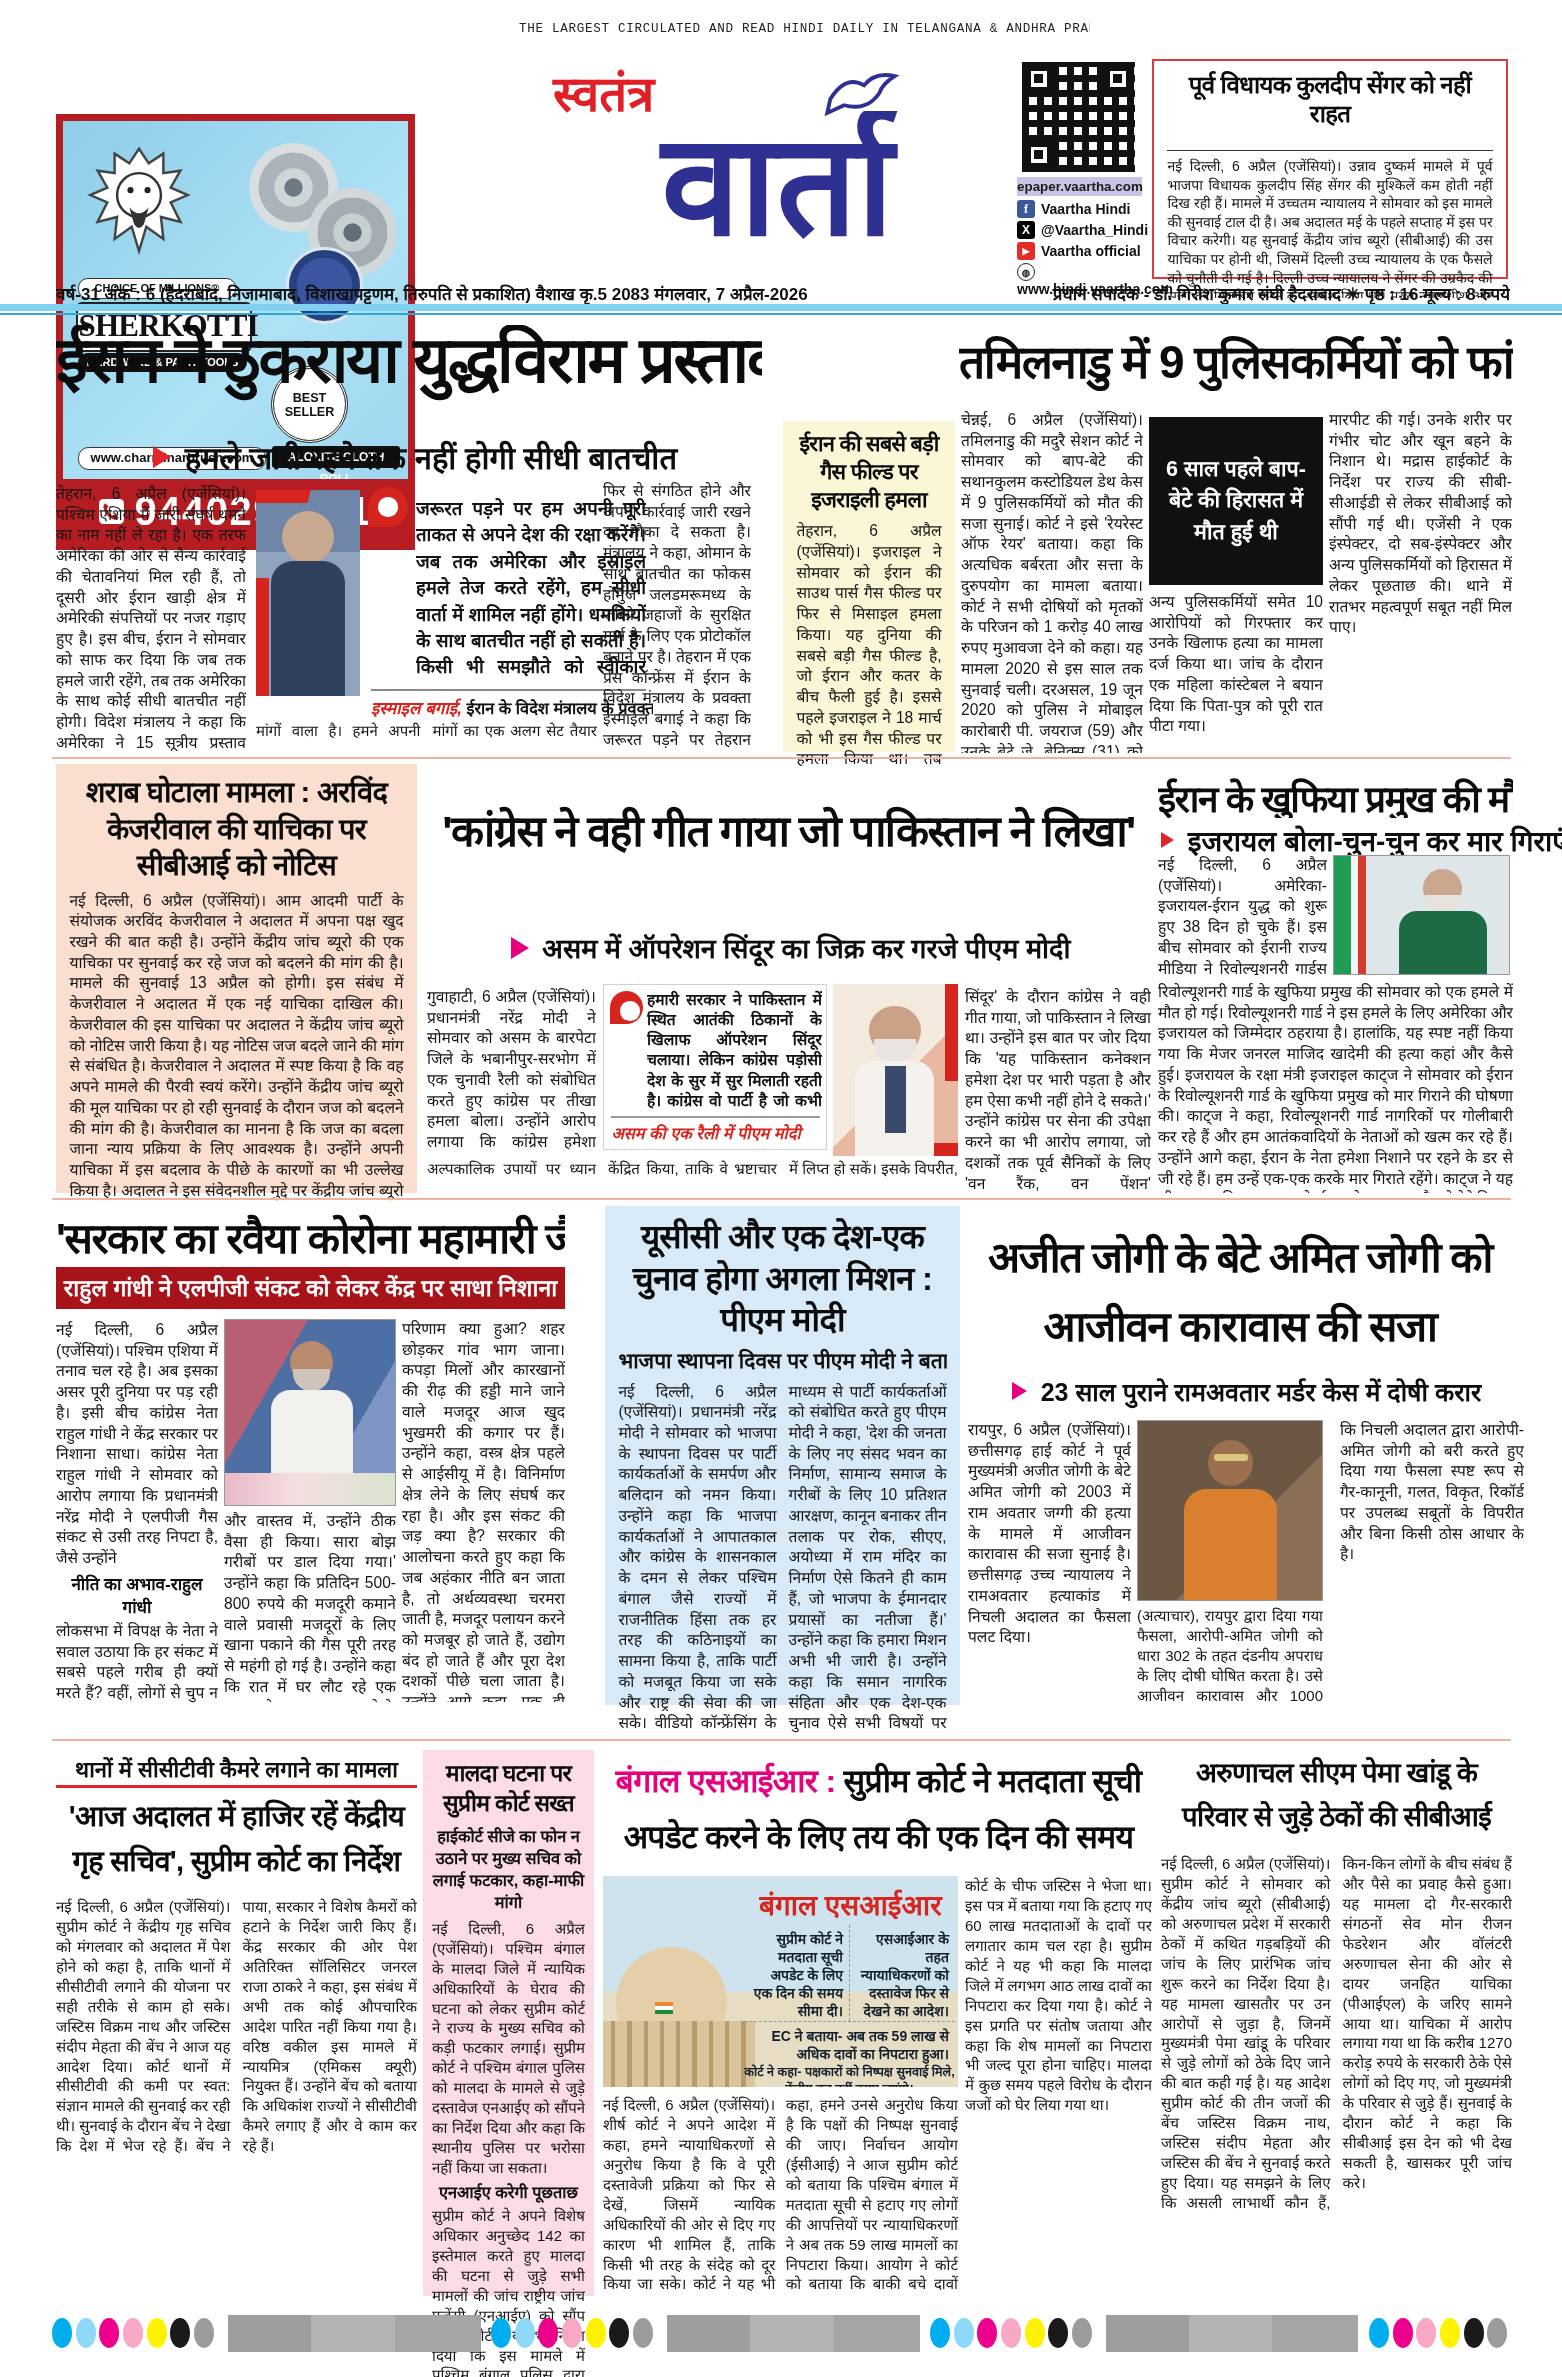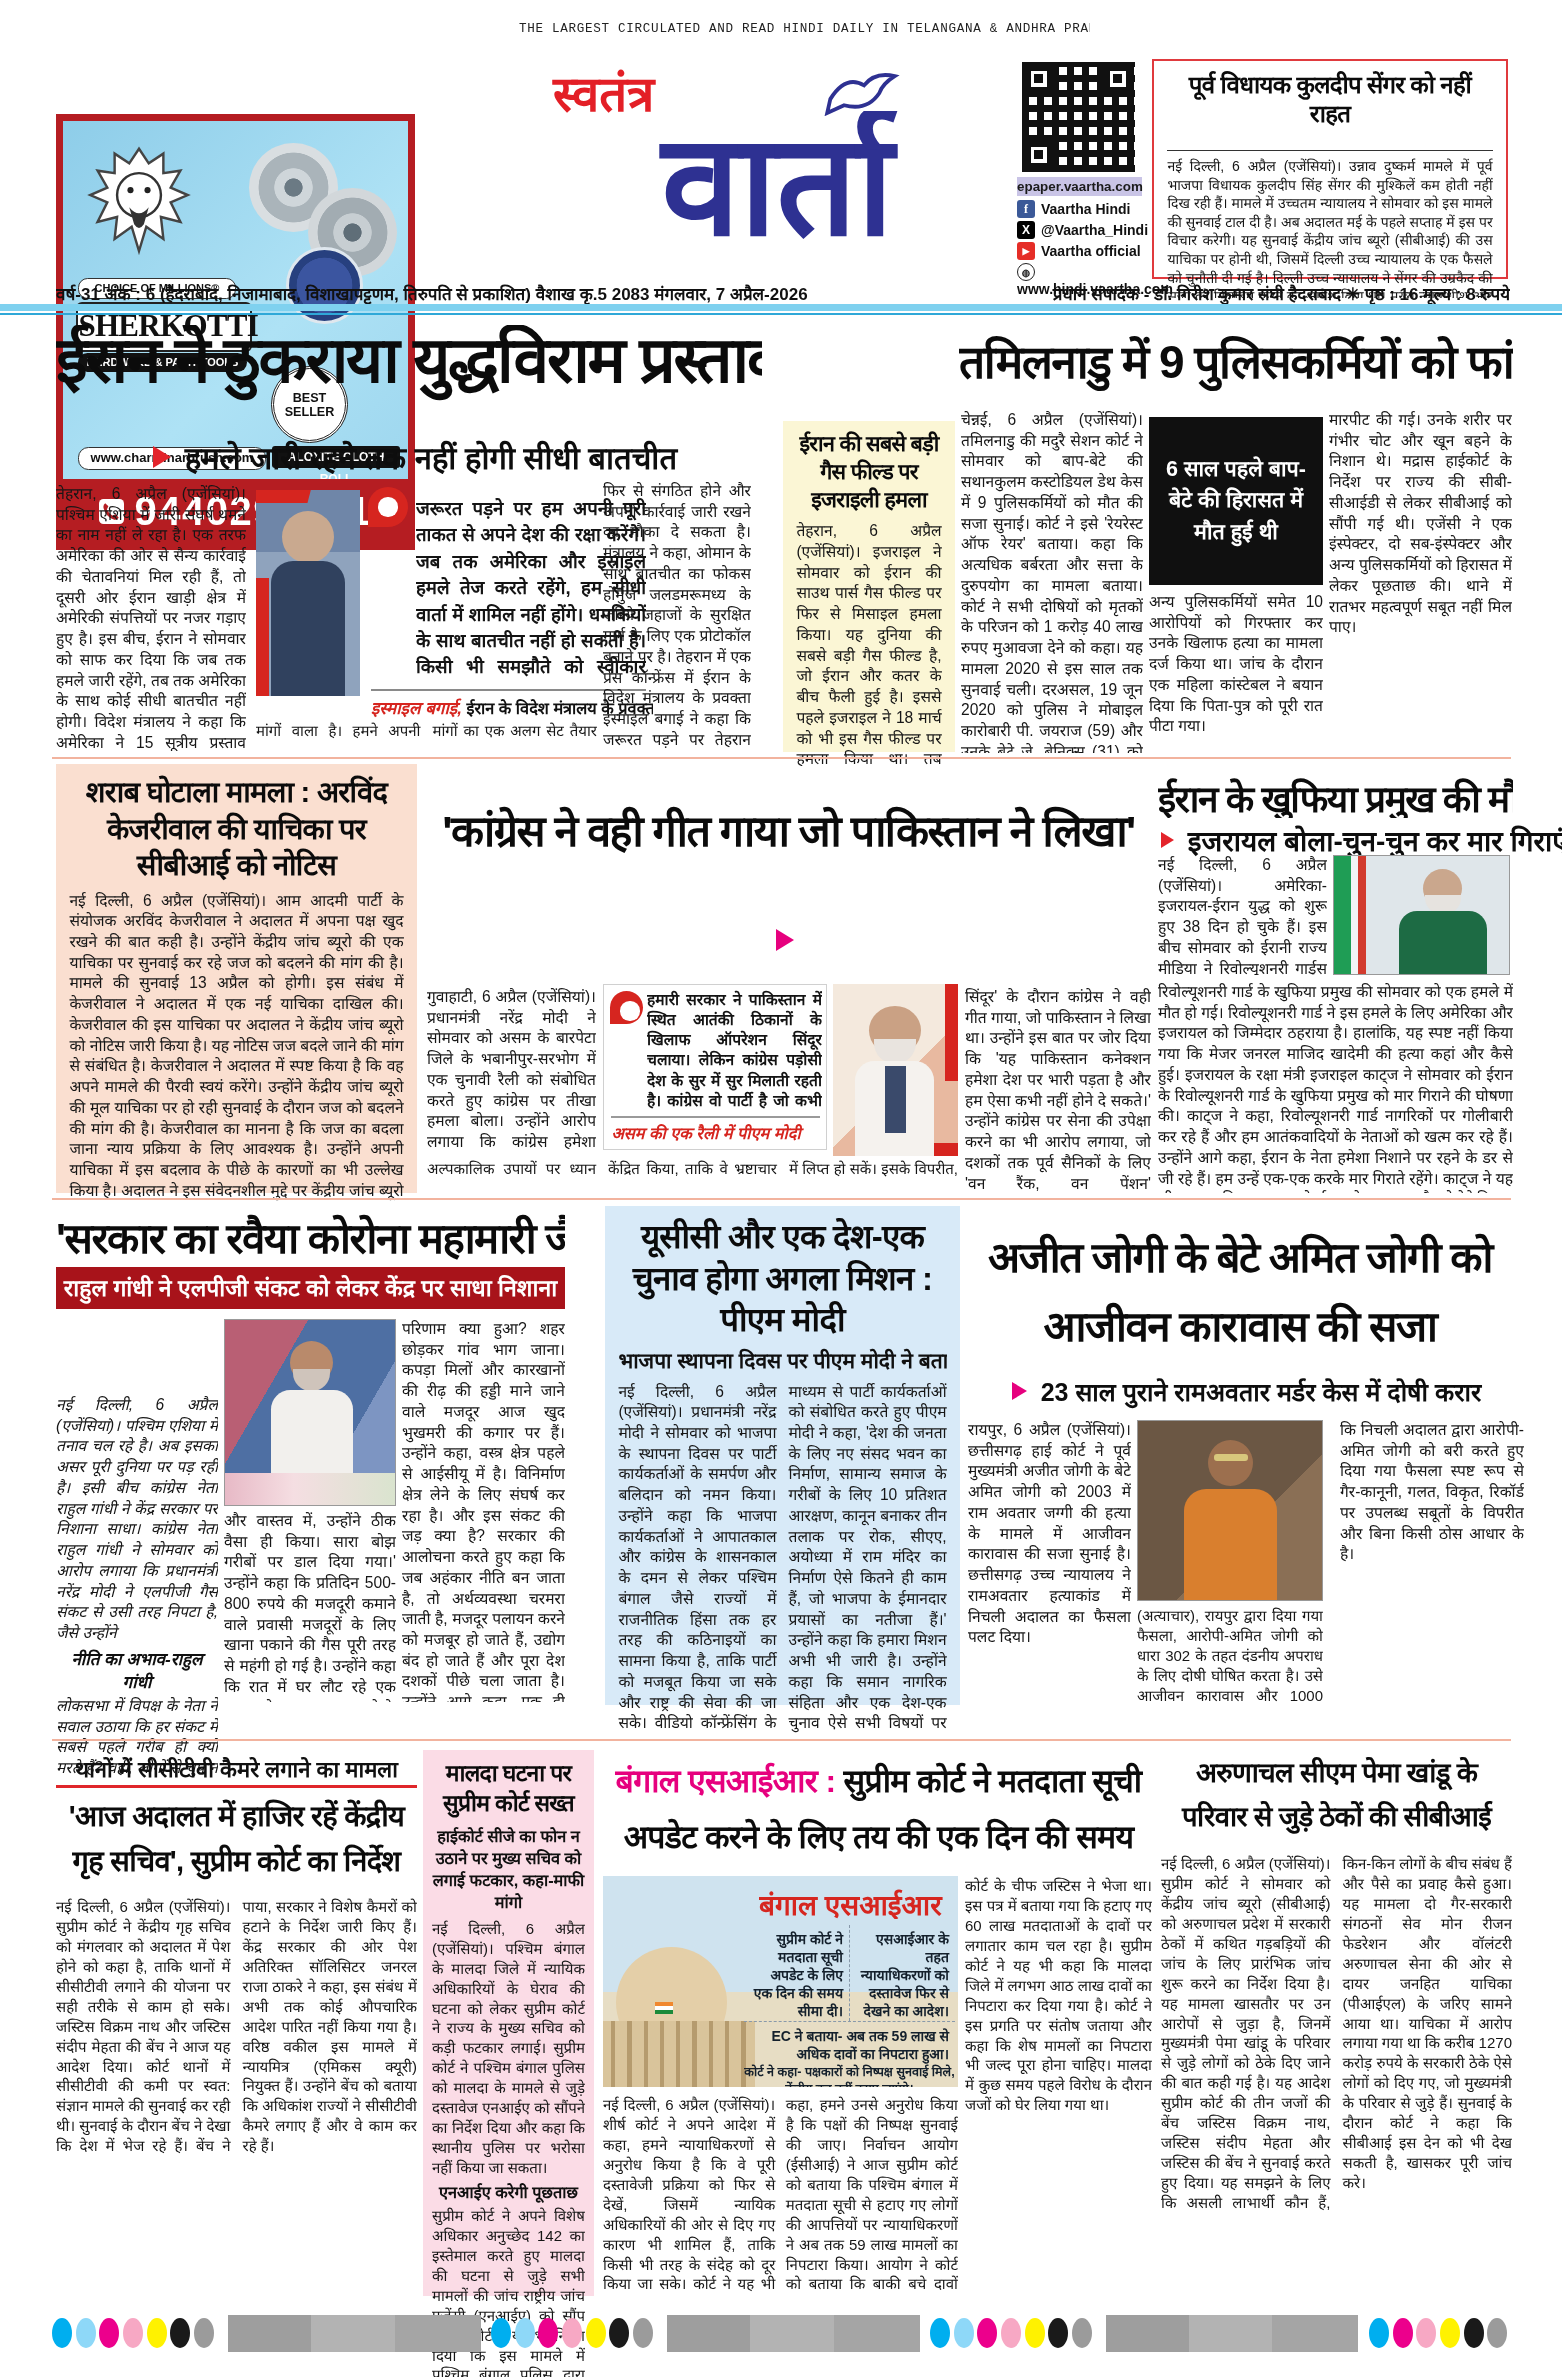--- a/index.html
+++ b/index.html
@@ -149,20 +149,21 @@
   <div class="a rule-sep" style="left:52px;top:757px;width:1459px;"></div>
 
   <div class="a boxpad" style="left:56px;top:764px;width:361px;height:429px;background:#FADFD0;">
     <div class="hd" style="font-size:29px;line-height:1.25;margin-bottom:7.4px;">शराब घोटाला मामला : अरविंद केजरीवाल की याचिका पर सीबीआई को नोटिस</div>
     <div class="b" style="font-size:15.6px;height:312px;">नई दिल्ली, 6 अप्रैल (एजेंसियां)। आम आदमी पार्टी के संयोजक अरविंद केजरीवाल ने अदालत में अपना पक्ष खुद रखने की बात कही है। उन्होंने केंद्रीय जांच ब्यूरो की एक याचिका पर सुनवाई कर रहे जज को बदलने की मांग की है। मामले की सुनवाई 13 अप्रैल को होगी। इस संबंध में केजरीवाल ने अदालत में एक नई याचिका दाखिल की। केजरीवाल की इस याचिका पर अदालत ने केंद्रीय जांच ब्यूरो को नोटिस जारी किया है। यह नोटिस जज बदले जाने की मांग से संबंधित है। केजरीवाल ने अदालत में स्पष्ट किया है कि वह अपने मामले की पैरवी स्वयं करेंगे। उन्होंने केंद्रीय जांच ब्यूरो की मूल याचिका पर हो रही सुनवाई के दौरान जज को बदलने की मांग की है। केजरीवाल का मानना है कि जज का बदला जाना न्याय प्रक्रिया के लिए आवश्यक है। उन्होंने अपनी याचिका में इस बदलाव के पीछे के कारणों का भी उल्लेख किया है। अदालत ने इस संवेदनशील मुद्दे पर केंद्रीय जांच ब्यूरो से जवाब मांगा है। यह घटनाक्रम मामले की न्यायिक कार्यवाही में एक महत्वपूर्ण मोड़ लेकर आया है। यह मामला केंद्रीय जांच ब्यूरो की उस अपील से संबंधित था। अपील में ट्रायल कोर्ट द्वारा केजरीवाल, मनीष सिसोदिया समेत अन्य आरोपियों को दी गई राहत को चुनौती दी गई थी। इससे पहले, केजरीवाल ने मुख्य न्यायाधीश डी.के उपाध्याय के समक्ष मामले को किसी अन्य न्यायाधीश को स्थानांतरित करने की मांग की थी।</div>
   </div>
 
   <div class="a hd nw" style="left:427px;top:800px;width:723px;height:68px;font-size:43px;letter-spacing:-1.5px;">'कांग्रेस ने वही गीत गाया जो पाकिस्तान ने लिखा'</div>
   <div class="a nw" style="left:475px;top:929px;width:631px;height:39px;text-align:center;">
     <span class="arrow mag"></span>
+    <span style="font-size:27px;font-weight:700;color:#0d0d0d;vertical-align:middle;">असम में ऑपरेशन सिंदूर का जिक्र कर गरजे पीएम मोदी</span>
   </div>
   <div class="a b" style="left:427px;top:987px;width:169px;height:166px;">गुवाहाटी, 6 अप्रैल (एजेंसियां)। प्रधानमंत्री नरेंद्र मोदी ने सोमवार को असम के बारपेटा जिले के भबानीपुर-सरभोग में एक चुनावी रैली को संबोधित करते हुए कांग्रेस पर तीखा हमला बोला। उन्होंने आरोप लगाया कि कांग्रेस हमेशा पड़ोसी देश पाकिस्तान की धुन पर नाचती रही है, जिससे राष्ट्र की सुरक्षा से समझौता होता है। प्रधानमंत्री ने कहा कि जहां उनकी सरकार ने पाकिस्तान में आतंकी ठिकानों पर 'ऑपरेशन सिंदूर' जैसे साहसिक कदम उठाए हैं, वहीं कांग्रेस देशहित को दरकिनार कर रही। प्रधानमंत्री ने विकास के मोर्चे पर कांग्रेस को आड़े हाथों लिया। उन्होंने कहा कि कांग्रेस ने हमेशा</div>
   <div class="a" style="left:603px;top:984px;width:224px;height:166px;background:#fff;border:0.7px solid #d0d0d0;box-sizing:border-box;">
     <span class="quote-glyph" style="left:6px;top:6px;width:33px;height:33px;"></span>
     <div style="position:absolute;left:43px;top:4.5px;width:175px;height:119px;font-size:15.6px;font-weight:700;line-height:1.3;text-align:justify;color:#141414;overflow:hidden;">हमारी सरकार ने पाकिस्तान में स्थित आतंकी ठिकानों के खिलाफ ऑपरेशन सिंदूर चलाया। लेकिन कांग्रेस पड़ोसी देश के सुर में सुर मिलाती रहती है। कांग्रेस वो पार्टी है जो कभी दूरगामी सोच के साथ विकास के काम नहीं करती है।</div>
     <div style="position:absolute;left:7.4px;top:131px;width:209px;height:1.5px;background:#9a9a9a;"></div>
     <div style="position:absolute;left:7.4px;top:137px;width:209px;height:24px;font-size:16.3px;font-weight:700;font-style:italic;color:#D6251F;white-space:nowrap;overflow:hidden;">असम की एक रैली में पीएम मोदी</div>
   </div>
   <div class="a photo" style="left:833px;top:984px;width:125px;height:172px;background:linear-gradient(135deg,#f4e9dd 0 55%,#e8b9a0 55%);">
     <span class="redcorner-rt"></span>
@@ -185,21 +186,21 @@
     <span style="position:absolute;left:89px;top:13.4px;width:39px;height:39px;border-radius:50%;background:#caa78d;"></span>
     <span style="position:absolute;left:91px;top:39px;width:36px;height:19.3px;border-radius:0 0 16.3px 16.3px;background:#e6e3df;"></span>
     <span style="position:absolute;left:65px;top:55px;width:88px;height:65px;border-radius:18px 18px 0 0;background:#1d6b44;"></span>
   </div>
   <div class="a b" style="left:1158px;top:982px;width:355px;height:211px;">रिवोल्यूशनरी गार्ड के खुफिया प्रमुख की सोमवार को एक हमले में मौत हो गई। रिवोल्यूशनरी गार्ड ने इस हमले के लिए अमेरिका और इजरायल को जिम्मेदार ठहराया है। हालांकि, यह स्पष्ट नहीं किया गया कि मेजर जनरल माजिद खादेमी की हत्या कहां और कैसे हुई। इजरायल के रक्षा मंत्री इजराइल काट्ज ने सोमवार को ईरान के रिवोल्यूशनरी गार्ड के खुफिया प्रमुख को मार गिराने की घोषणा की। काट्ज ने कहा, रिवोल्यूशनरी गार्ड नागरिकों पर गोलीबारी कर रहे हैं और हम आतंकवादियों के नेताओं को खत्म कर रहे हैं। उन्होंने आगे कहा, ईरान के नेता हमेशा निशाने पर रहने के डर से जी रहे हैं। हम उन्हें एक-एक करके मार गिराते रहेंगे। काट्ज ने यह भी बताया कि इजरायल ने ईरान के इस्पात और पेट्रोकेमिकल उद्योगों को भी भारी नुकसान पहुंचाया है।</div>
 
   <div class="a rule-sep" style="left:52px;top:1198px;width:1459px;"></div>
 
   <div class="a hd nw" style="left:56px;top:1208px;width:509px;height:56px;font-size:42px;letter-spacing:-1.5px;">'सरकार का रवैया कोरोना महामारी जैसा'</div>
   <div class="a" style="left:56px;top:1267px;width:509px;height:42px;background:#A8131A;color:#fff;font-size:23px;font-weight:700;text-align:center;line-height:42px;overflow:hidden;white-space:nowrap;">राहुल गांधी ने एलपीजी संकट को लेकर केंद्र पर साधा निशाना</div>
-  <div class="a" style="left:56px;top:1395px;width:162px;height:383px;overflow:hidden;font-style:italic;">
+  <div class="a" style="left:56px;top:1320px;width:162px;height:383px;overflow:hidden;">
     <div class="b">नई दिल्ली, 6 अप्रैल (एजेंसियां)। पश्चिम एशिया में तनाव चल रहे है। अब इसका असर पूरी दुनिया पर पड़ रही है। इसी बीच कांग्रेस नेता राहुल गांधी ने केंद्र सरकार पर निशाना साधा। कांग्रेस नेता राहुल गांधी ने सोमवार को आरोप लगाया कि प्रधानमंत्री नरेंद्र मोदी ने एलपीजी गैस संकट से उसी तरह निपटा है, जैसे उन्होंने</div>
     <div class="subh" style="font-size:17px;margin:3px 0;">नीति का अभाव-राहुल गांधी</div>
     <div class="b">लोकसभा में विपक्ष के नेता ने सवाल उठाया कि हर संकट में सबसे पहले गरीब ही क्यों मरते हैं? वहीं, लोगों से चुप न रहने का आग्रह किया। राहुल गांधी ने एक्स के एक पोस्ट में कहा, 'मोदी जी ने कहा था 'हम एलपीजी गैस संकट को उसी तरह संभालेंगे जैसे हमने कोविड को संभाला था।'</div>
   </div>
   <div class="a photo" style="left:224px;top:1319px;width:172px;height:187px;border:0.7px solid #999;box-sizing:border-box;background:linear-gradient(120deg,#b95f74 0 30%,#4e6fa3 30% 70%,#7d95c2 70%);">
     <span style="position:absolute;left:65px;top:21px;width:43px;height:43px;border-radius:50%;background:#b98a6b;"></span>
     <span style="position:absolute;left:68px;top:49px;width:37px;height:22px;border-radius:0 0 18px 18px;background:#cfc4bb;"></span>
     <span style="position:absolute;left:46px;top:70px;width:82px;height:89px;border-radius:19.3px 19.3px 0 0;background:#f2f0ed;"></span>
     <span style="position:absolute;left:0px;top:153px;width:172px;height:34px;background:linear-gradient(90deg,#e7b9c6,#f5dee2 40%,#d9e4ce);"></span>
   </div>

